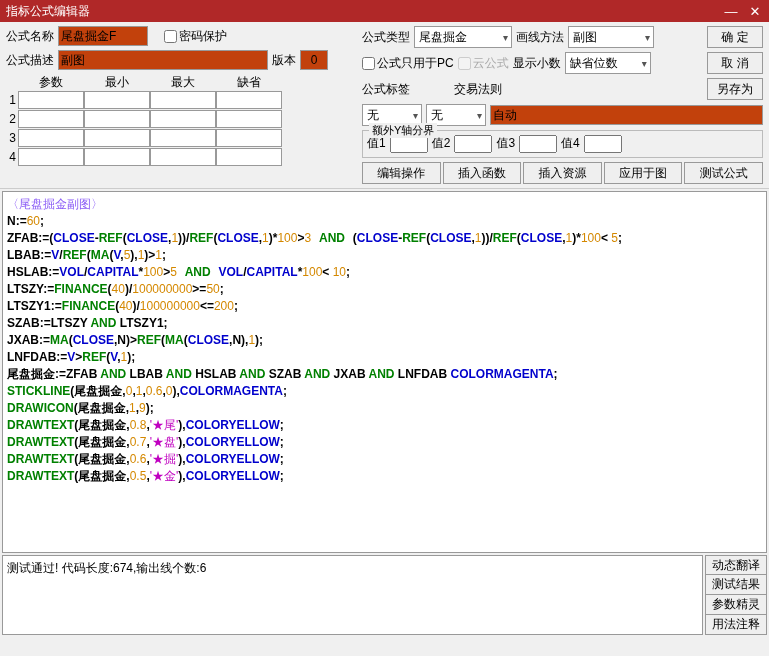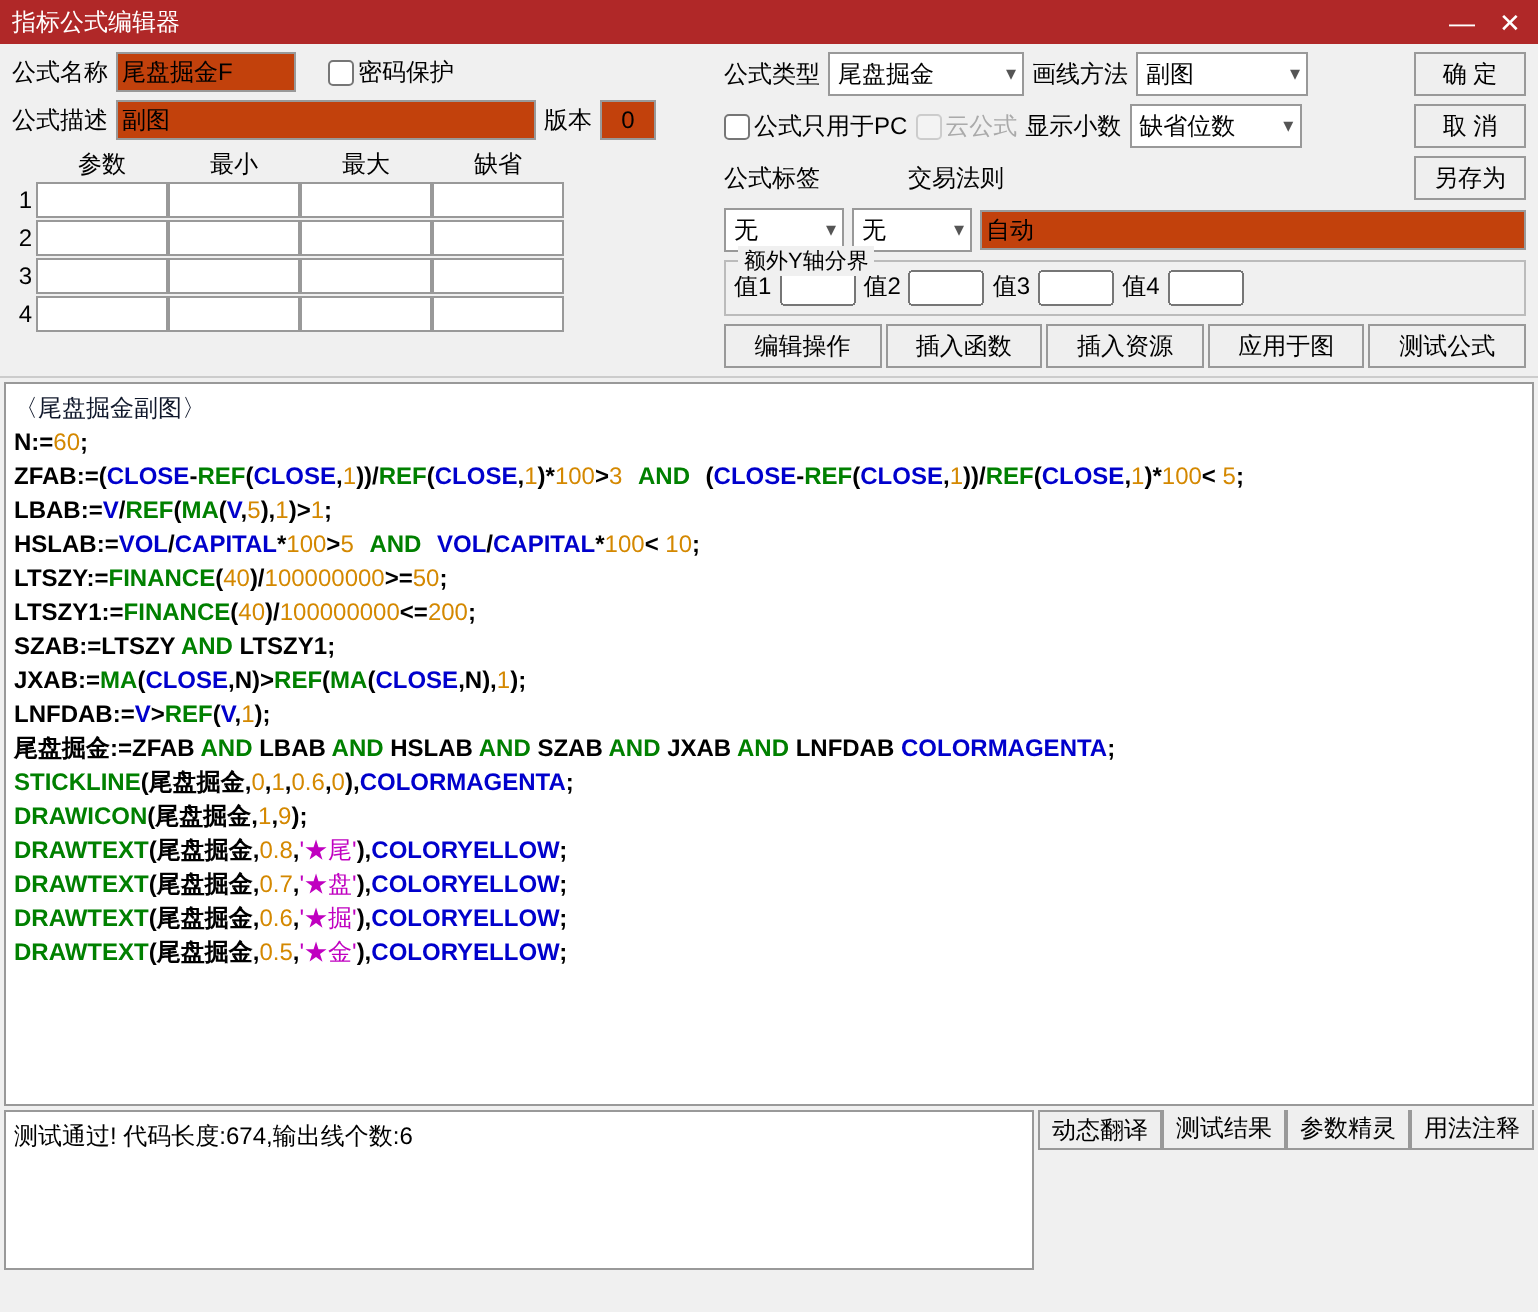--- a/index.html
+++ b/index.html
@@ -17,30 +17,30 @@
 .tabs{display:flex;border-bottom:1px solid #999;margin-top:2px}
 .tab{padding:3px 8px;border:1px solid #999;border-bottom:none;background:#efefef;margin-right:-1px;cursor:pointer;position:relative}
 .tab.active{background:#f0f0f0;border-bottom:1px solid #f0f0f0;margin-bottom:-1px}
 .param-grid{margin-top:0}
 .param-head{display:flex;margin-left:12px}
 .param-head div{width:66px;text-align:center;border:none}
 .param-row{display:flex;align-items:center;margin-bottom:1px}
 .param-row .n{width:12px;text-align:right;padding-right:2px}
 .param-row input{width:66px;height:18px;margin-right:0;border:1px solid #999}
 .code-area{background:#fff;border:1px solid #999;margin:2px;padding:4px;height:362px;overflow:auto;font-family:Consolas,"Courier New",monospace;font-size:13px;line-height:16px;white-space:pre}
-.code-title{color:#0f172a}
+.code-title{color:#8b5cf6}
 .k-num{color:#d48800}
 .k-fn{color:#008000;font-weight:bold}
 .k-kw{color:#008000;font-weight:bold}
 .k-id{color:#0000cc;font-weight:bold}
 .k-str{color:#c000c0}
 .k-txt{color:#000;font-weight:bold}
 .bottom{display:flex;margin:2px}
 .status-area{flex:1;border:1px solid #999;background:#fff;padding:4px;height:80px;font-size:12px}
-.side-btns{display:flex;flex-direction:row;margin-left:2px}
+.side-btns{display:flex;flex-direction:column;margin-left:2px}
 .side-btns .btn{height:20px;margin-bottom:0;border-top:none;min-width:54px}
 .side-btns .btn:first-child{border-top:1px solid #999}
 .main-layout{display:flex}
 .left-panel{flex:0 0 350px}
 .right-panel{flex:1;padding-left:6px}
 .small-input{width:38px}
 .yaxis-row{display:flex;gap:4px;border:1px solid #bbb;padding:4px;margin-top:2px;position:relative}
 .yaxis-title{position:absolute;top:-8px;left:6px;background:#f0f0f0;padding:0 3px;font-size:11px}
 .btn-row{display:flex;gap:2px;margin-top:4px}
 .btn-row .btn{flex:1;min-width:0;font-size:12px}

